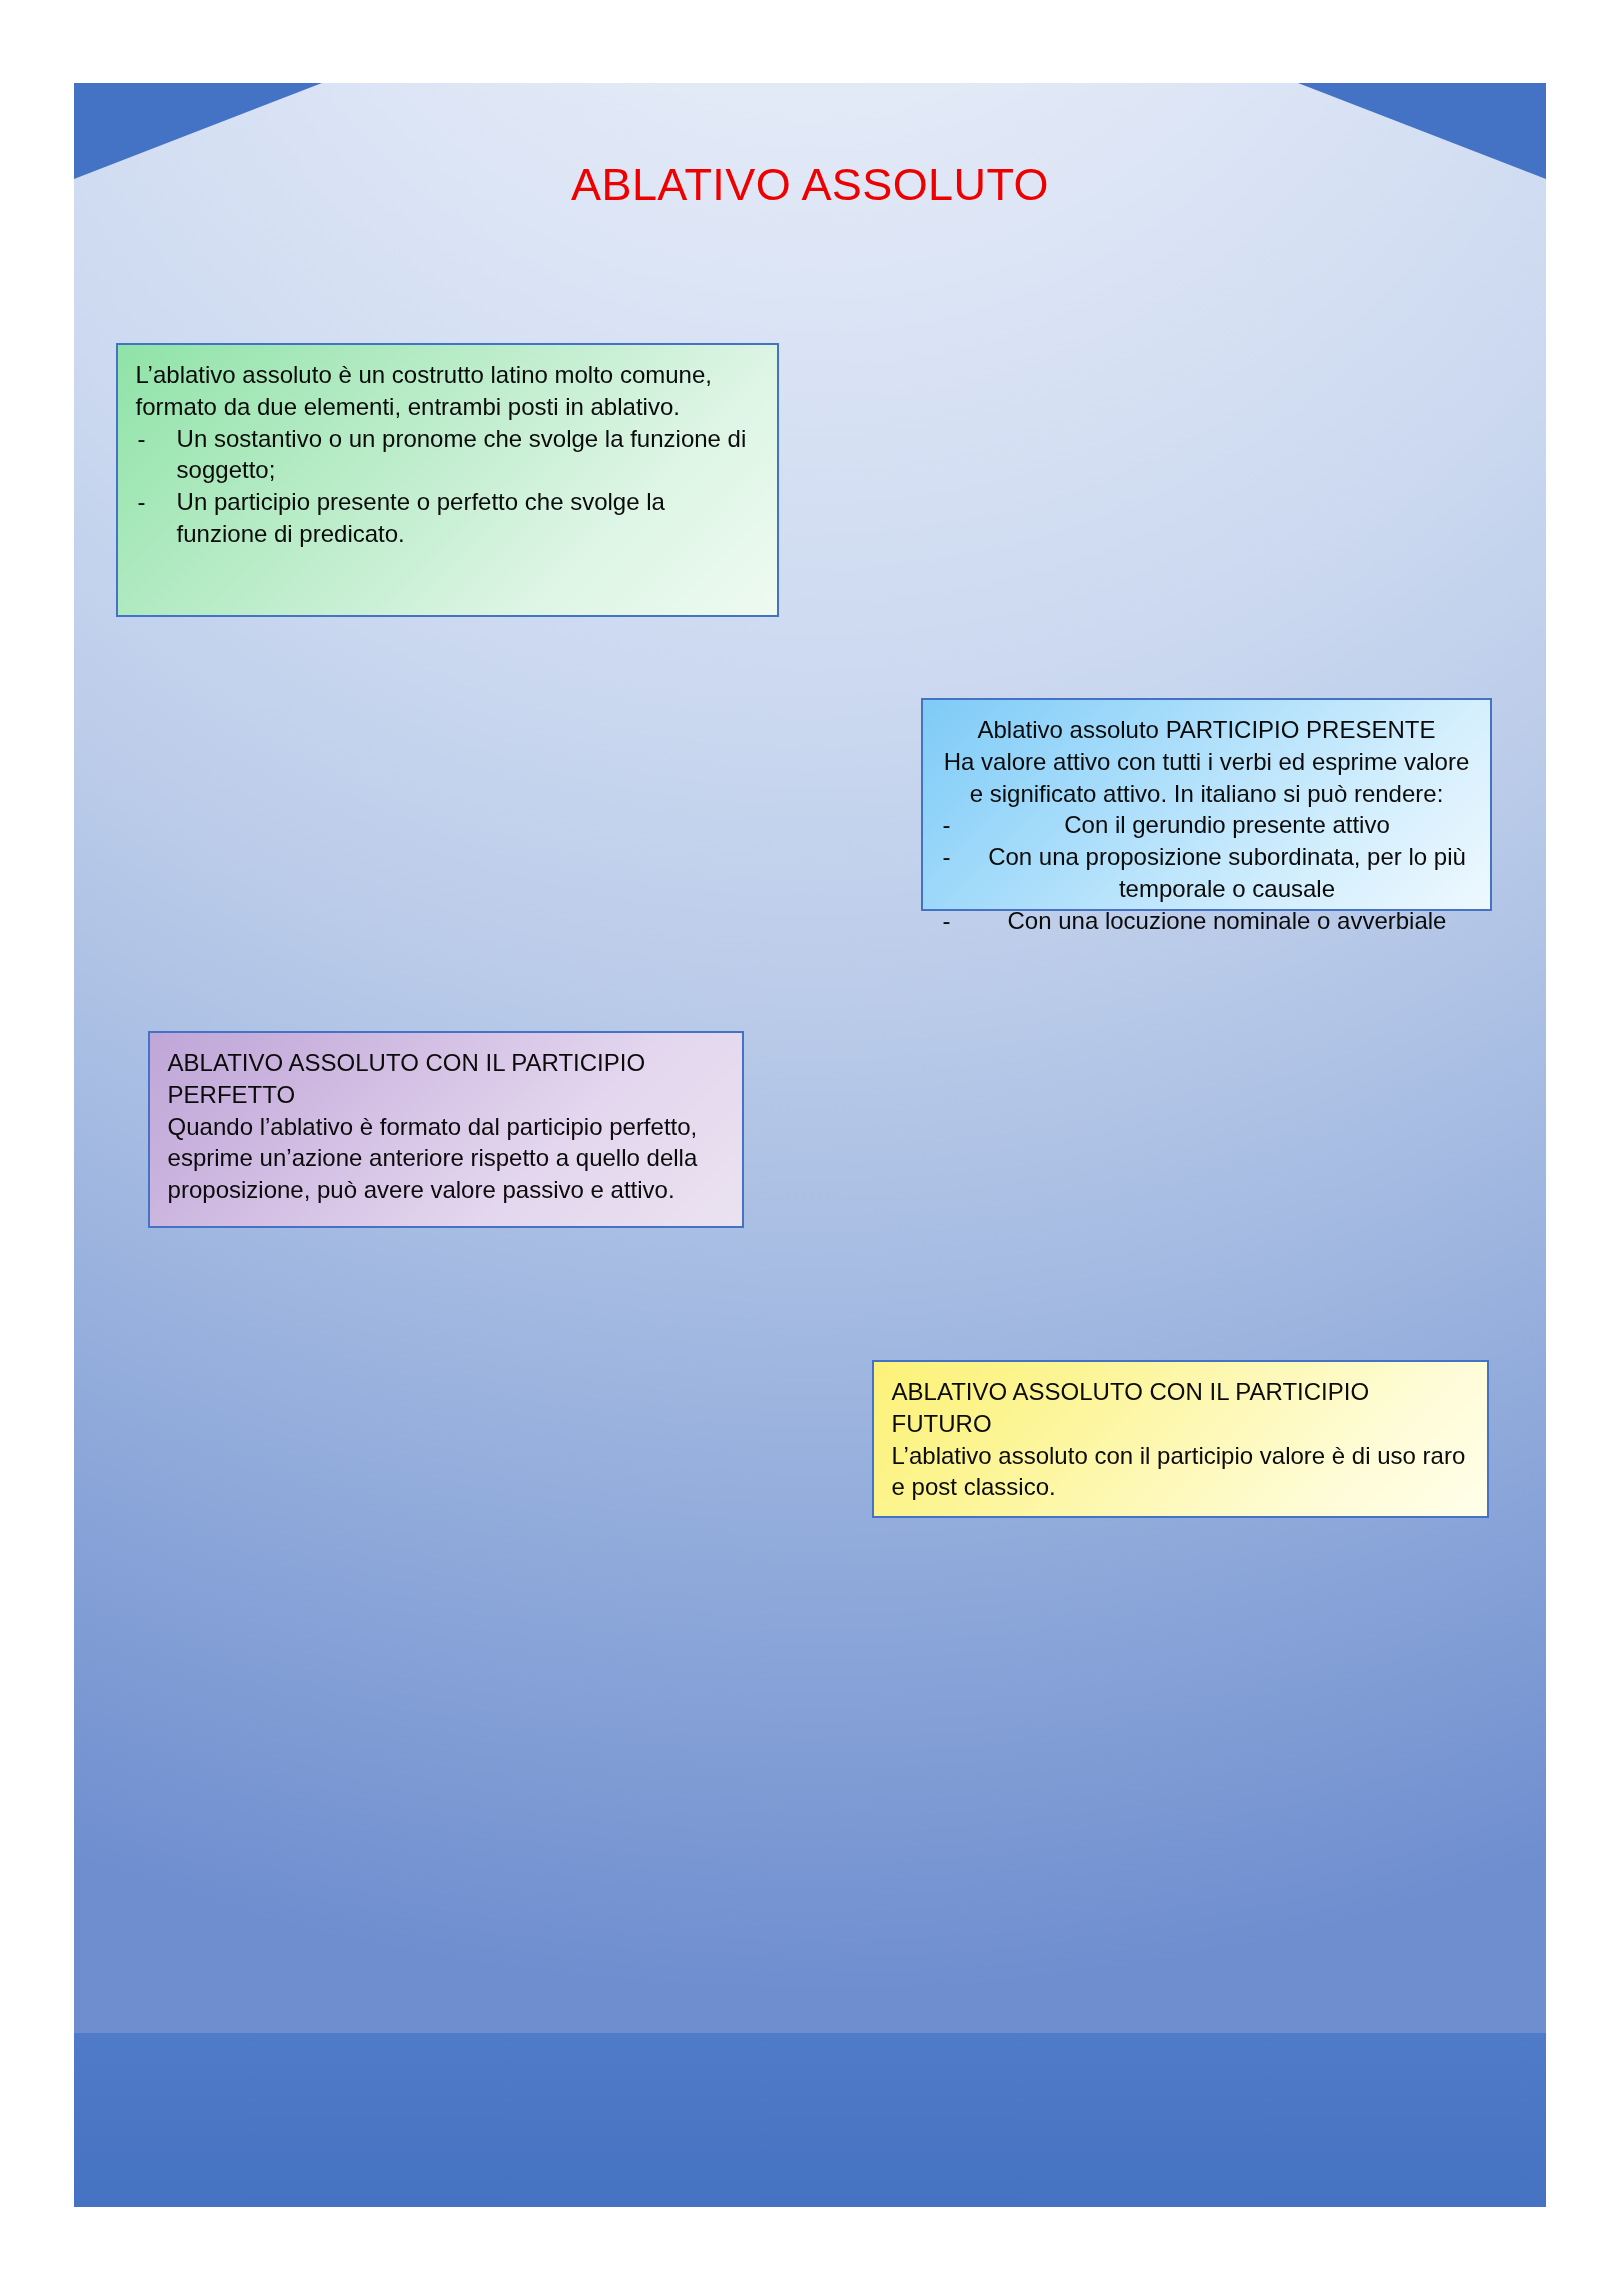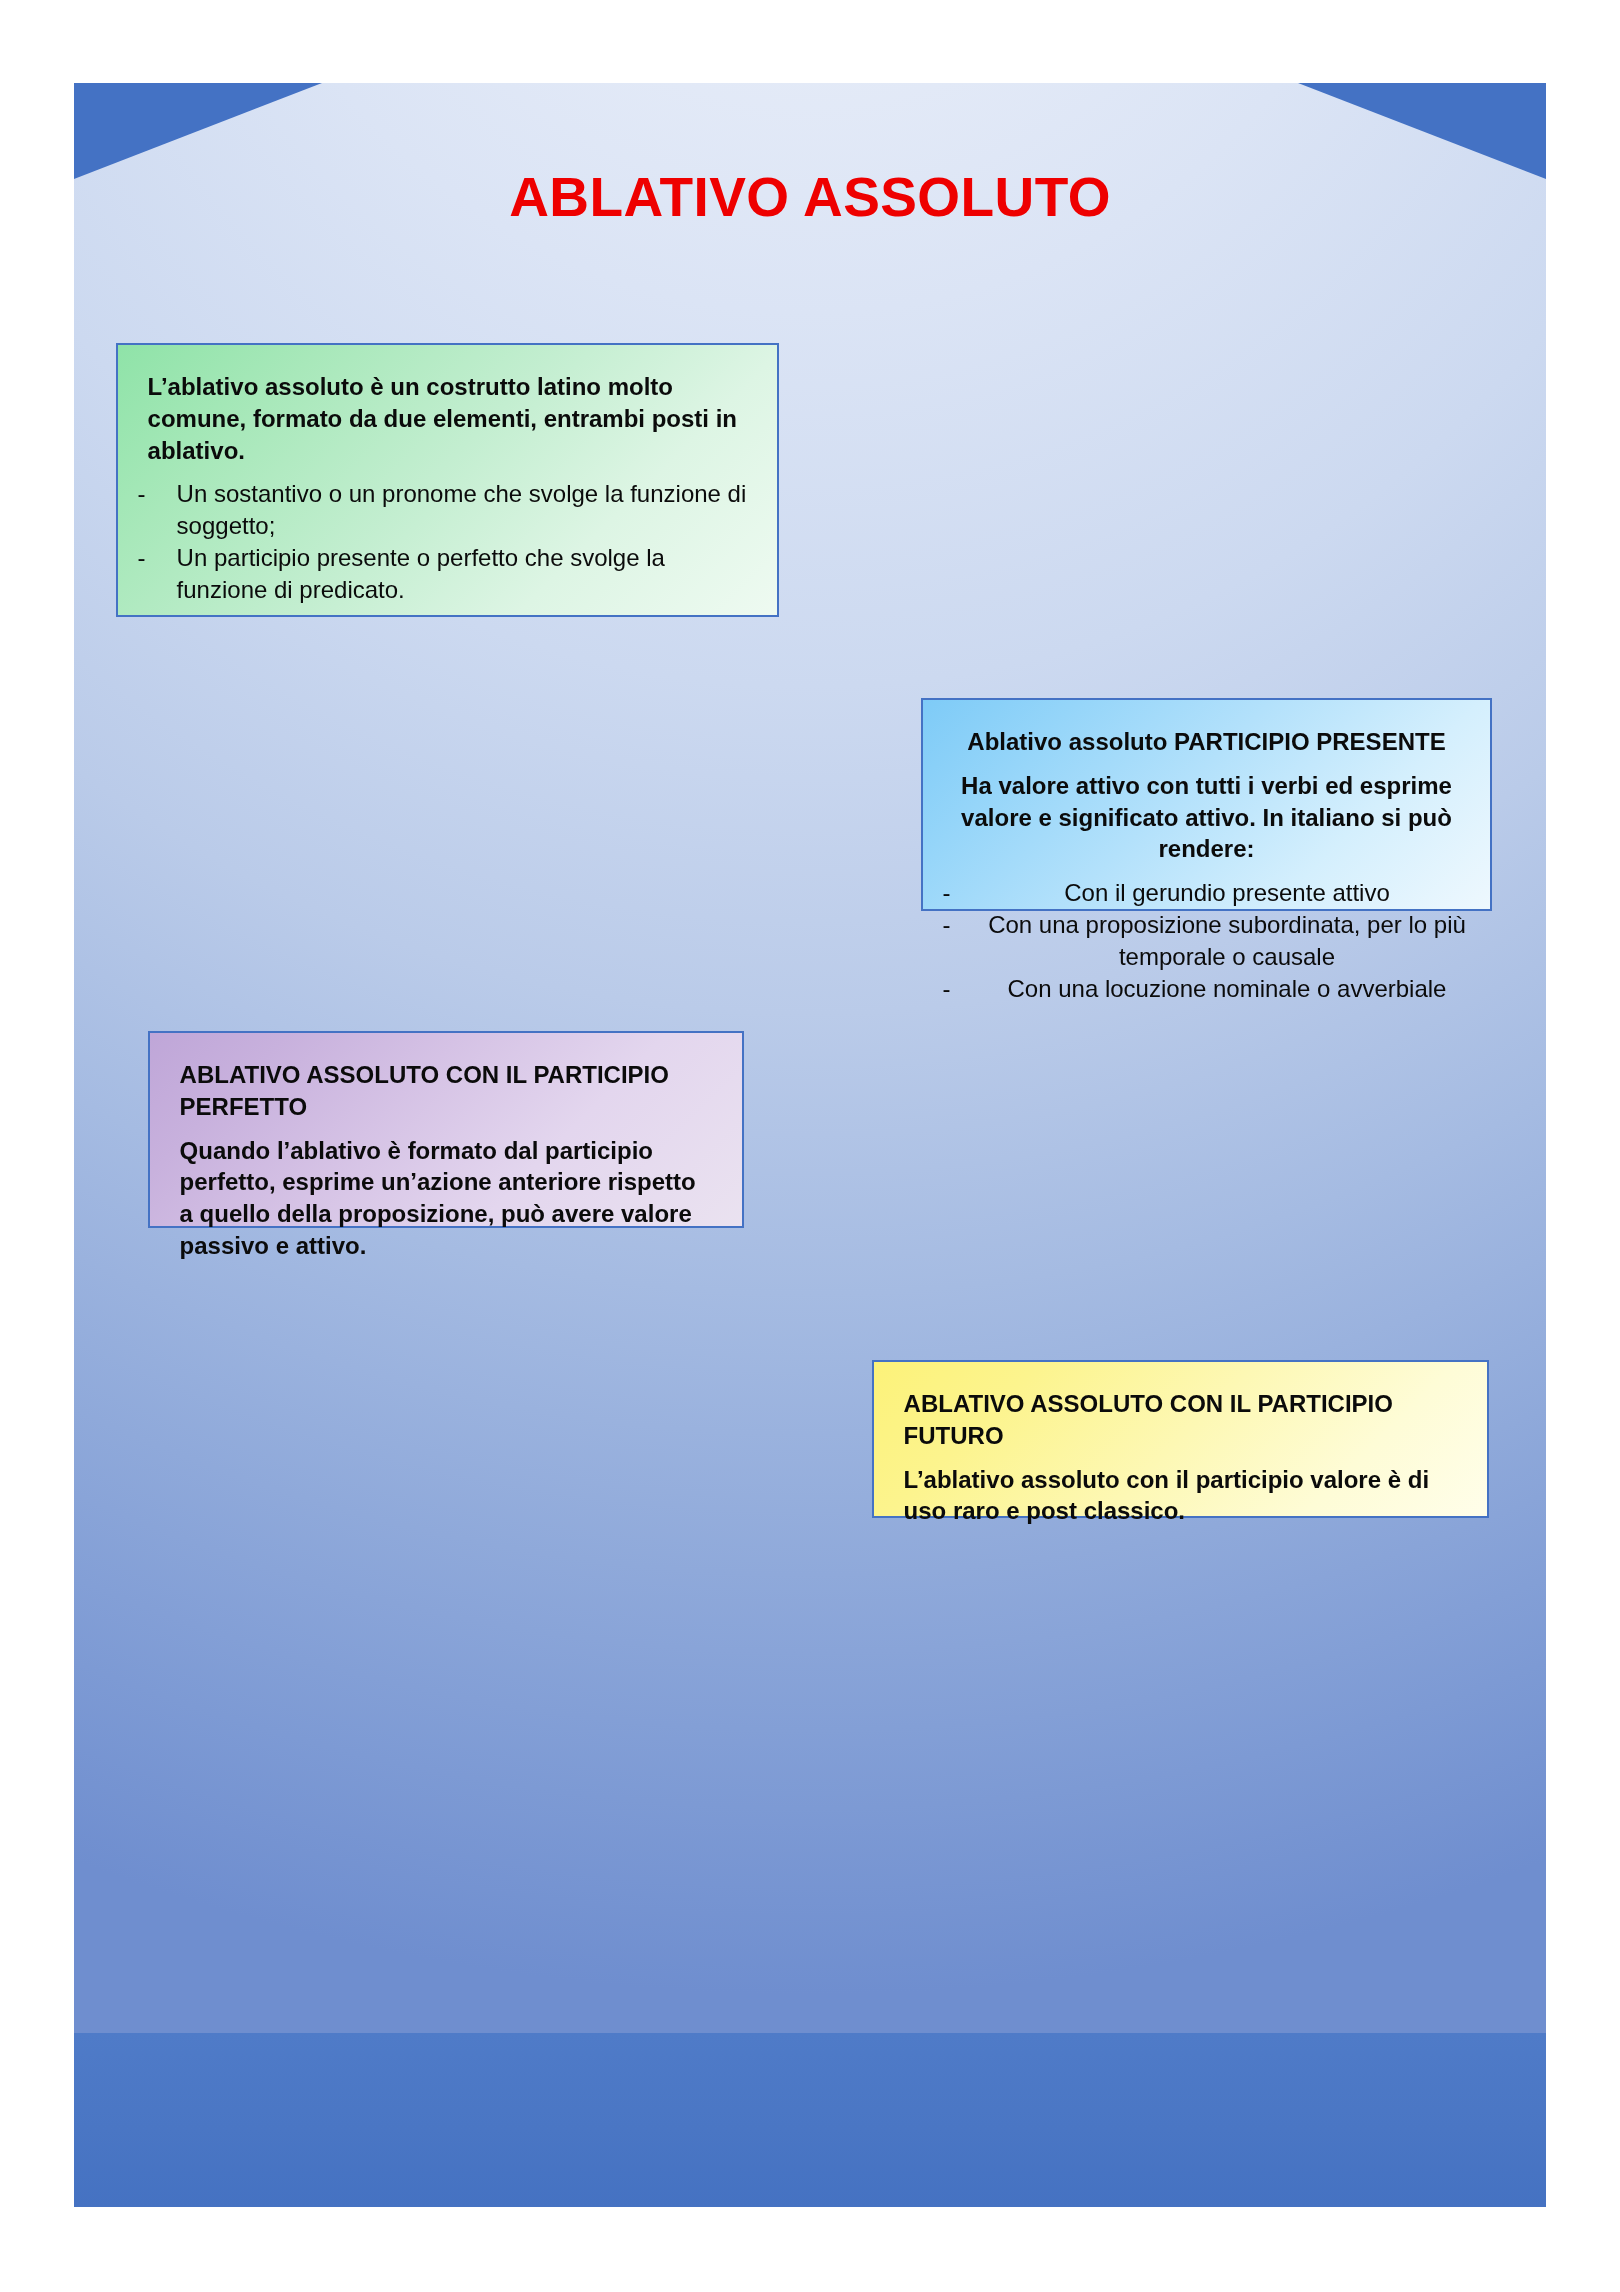--- a/index.html
+++ b/index.html
@@ -67,39 +67,38 @@
   }
 
   
   #slide-title {
     position: absolute;
     left: 0;
     top: 47px;
     width: 100%;
     text-align: center;
     color: #ee0000;
-    font-size: 55px;
-    font-weight: bold;
+    font-size: 45px;
+    font-weight: normal;
     letter-spacing: 0.4px;
     line-height: 1.1;
   }
 
   
   .note-box {
     position: absolute;
     border: 2px solid #4472c4;
     box-sizing: border-box;
     padding: 13.7px 17.6px 9.8px 17.6px;
     font-size: 24px;
     line-height: 1.33;
     color: #0b0b0b;
   }
   .note-box p {
-    margin: 12px;
-    font-weight: bold;
+    margin: 0;
   }
   .note-box ul {
     margin: 0;
     padding: 0;
     list-style: none;
   }
   .note-box li {
     position: relative;
     padding-left: 41px;
     margin: 0;

